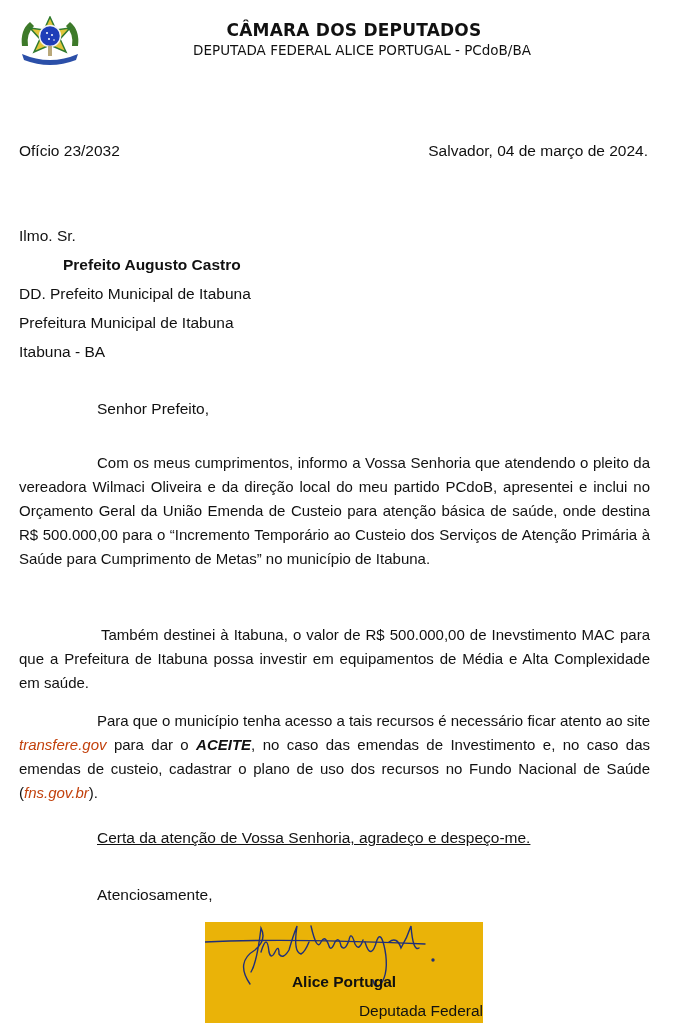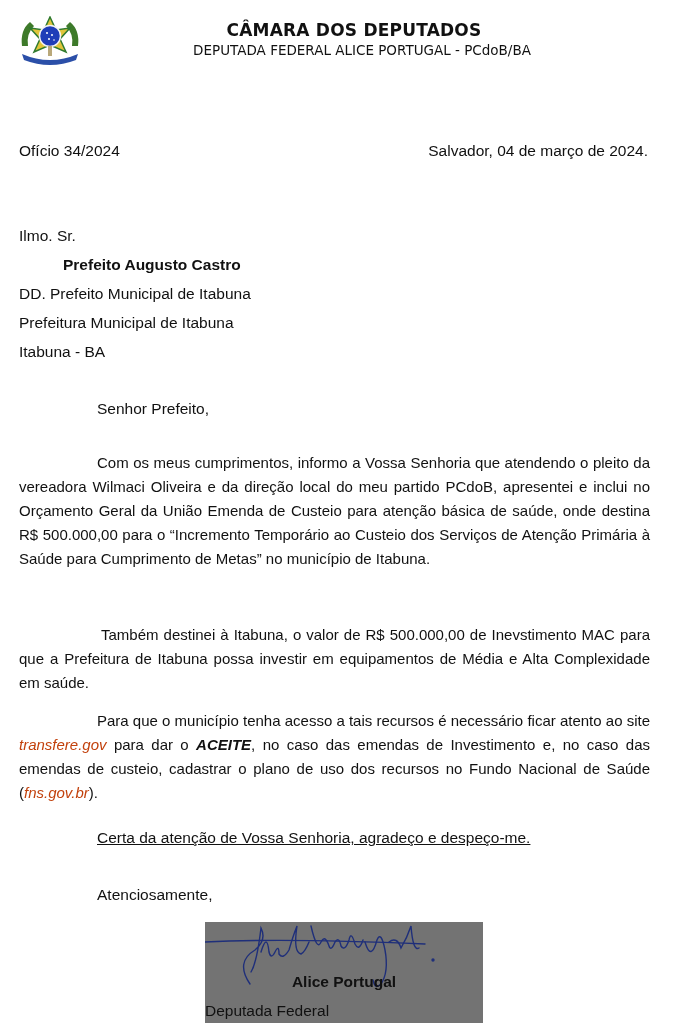--- a/index.html
+++ b/index.html
@@ -9,21 +9,21 @@
   .logo { left:16px; top:16px; width:68px; height:52px; }
   .hdr-title { left:0; width:676px; top:20px; text-align:center; padding-left:32px; box-sizing:border-box;
                font-family:"DejaVu Sans", sans-serif; font-weight:bold; font-size:17px; letter-spacing:0.2px; }
   .hdr-sub { left:0; width:676px; top:42px; text-align:center; padding-left:48px; box-sizing:border-box;
              font-family:"DejaVu Sans", sans-serif; font-size:13.5px; }
   .t { font-size:15.5px; line-height:20px; white-space:nowrap; }
   .para { left:19px; width:631px; font-size:15px; line-height:24px; text-align:justify; }
   .para .indent { display:inline-block; width:78px; }
   .link { color:#c2410c; font-style:italic; }
   .bold-it { font-weight:bold; font-style:italic;margin-top:12px; }
-  .sig-box { left:205px; top:922px; width:278px; height:101px; background:#737373; }
+  .sig-box { left:205px; top:922px; width:278px; height:101px; background:#eab308; }
 </style>
 </head>
 <body>
 
 <div class="abs logo">
   <svg width="68" height="52" viewBox="0 0 68 52">
     <path d="M6 30 Q4 14 14 6 L18 10 Q10 18 12 30 Z" fill="#3e7a2a"></path>
     <path d="M62 30 Q64 14 54 6 L50 10 Q58 18 56 30 Z" fill="#3e7a2a"></path>
     <polygon points="34,1 40,14 54,12 44,23 50,36 34,29 18,36 24,23 14,12 28,14" fill="#e0c53a" stroke="#2f7a2f" stroke-width="1.5"></polygon>
     <circle cx="34" cy="20" r="10.5" fill="#1f3db8" stroke="#f3f3f3" stroke-width="1.5"></circle>
@@ -31,21 +31,21 @@
       <circle cx="36" cy="19" r="1" fill="#fff"></circle>
     <circle cx="33" cy="23" r="1" fill="#fff"></circle>
       <circle cx="38" cy="24" r="0.8" fill="#fff"></circle>
     <rect x="32" y="30" width="4" height="10" fill="#b9a87a"></rect>
     <path d="M6 38 Q34 50 62 38 L60 44 Q34 54 8 44 Z" fill="#2b4fa8"></path>
   </svg>
 </div>
 <div class="abs hdr-title">CÂMARA DOS DEPUTADOS</div>
 <div class="abs hdr-sub">DEPUTADA FEDERAL ALICE PORTUGAL - PCdoB/BA</div>
 
-<div class="abs t" style="left:19px; top:141px;">Ofício 34/2024</div>
+<div class="abs t" style="left:19px; top:141px;">Ofício 23/2032</div>
 <div class="abs t" style="right:28px; top:141px;">Salvador, 04 de março de 2024.</div>
 
 <div class="abs t" style="left:19px; top:226px;">Ilmo. Sr.</div>
 <div class="abs t" style="left:19px; top:255px; font-weight:bold;margin-left:44px;">Prefeito Augusto Castro</div>
 <div class="abs t" style="left:19px; top:284px;">DD. Prefeito Municipal de Itabuna</div>
 <div class="abs t" style="left:19px; top:313px;">Prefeitura Municipal de Itabuna</div>
 <div class="abs t" style="left:19px; top:342px;">Itabuna - BA</div>
 
 <div class="abs t" style="left:97px; top:399px;">Senhor Prefeito,</div>
 
@@ -71,14 +71,14 @@
       <path d="M0 20 Q80 16 220 22"></path>
       <path d="M45 62 Q30 40 50 28 Q62 18 56 6 Q52 40 46 50"></path>
       <path d="M56 30 Q62 10 64 30 Q66 38 70 30 Q74 22 74 32 Q78 38 84 28 Q88 14 92 4 Q88 30 96 32 Q100 30 104 20"></path>
       <path d="M106 4 Q112 30 116 20 Q120 12 124 24 Q126 30 130 20 Q134 14 136 24 Q140 30 144 18 Q146 8 150 22 Q154 30 158 18"></path>
       <path d="M160 20 Q166 40 172 18 Q176 8 180 28 Q184 50 176 62 Q170 68 168 58"></path>
       <path d="M184 20 Q192 14 196 26 Q202 16 206 4 Q208 30 214 26"></path>
       <circle cx="228" cy="38" r="1" fill="#1f2f7a"></circle>
     </g>
   </svg>
   <div class="abs t" style="left:0; width:278px; top:50px; text-align:center; font-weight:bold;">Alice Portugal</div>
-  <div class="abs t" style="left:0; width:278px; top:79px; text-align:left;">Deputada Federal</div>
+  <div class="abs t" style="left:0; width:278px; top:79px; text-align:right;">Deputada Federal</div>
 </div>
 
 </body></html>

